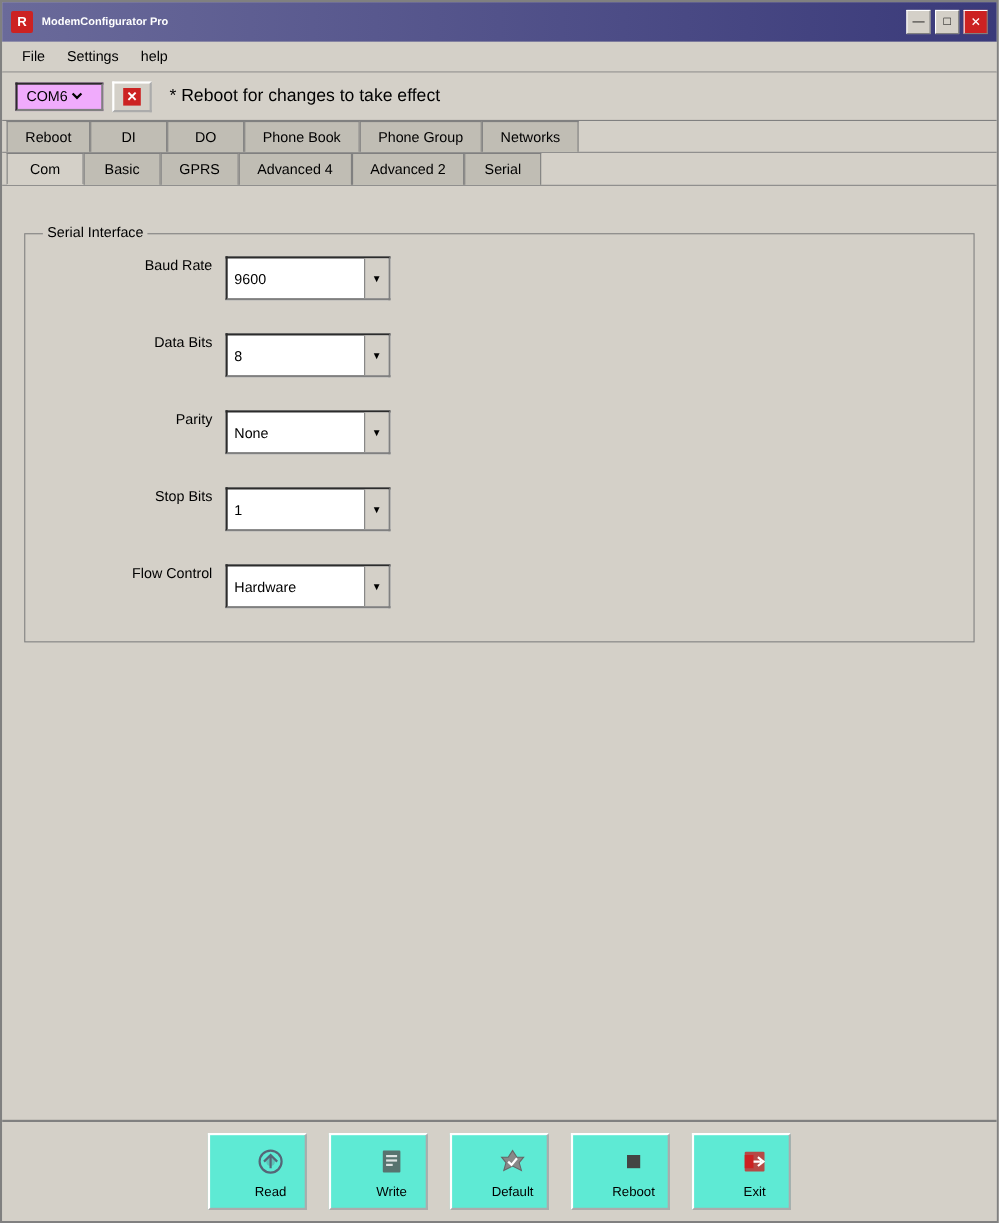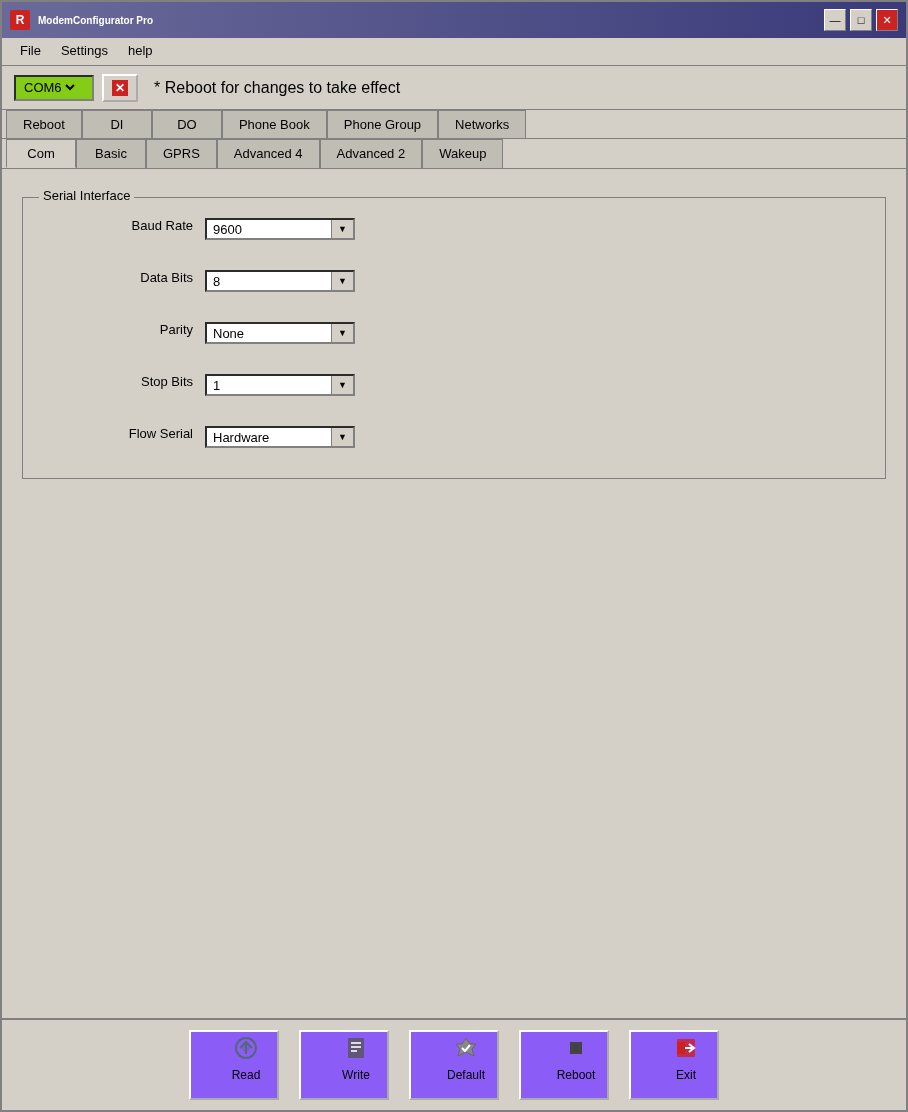--- a/index.html
+++ b/index.html
@@ -105,21 +105,21 @@
       padding: 6px 12px;
       gap: 8px;
       height: 44px;
       flex-shrink: 0;
       border-bottom: 1px solid #808080;
     }
 
     .com-select {
       display: flex;
       align-items: center;
-      background: #84cc16;
+      background: #f0abfc;
       border: 2px inset #808080;
       height: 26px;
       padding: 0 4px;
       min-width: 80px;
     }
 
     .com-select select {
       border: none;
       background: transparent;
       font-size: 13px;
@@ -199,21 +199,21 @@
       flex: 1;
       background: #d4d0c8;
       padding: 20px;
       overflow: auto;
     }
 
     .fieldset-group {
       border: 1px solid #808080;
       background: #d4d0c8;
       padding: 20px 30px 30px 30px;
-      margin-top: 8px;
+      margin-top: 23px;
       position: relative;
     }
 
     .fieldset-legend {
       position: absolute;
       top: -10px;
       left: 16px;
       background: #d4d0c8;
       padding: 0 4px;
       font-size: 13px;
@@ -234,21 +234,21 @@
       width: 140px;
       text-align: right;
       margin-right: 12px;
       font-size: 13px;
       color: #000;
     }
 
     .form-select {
       background: #ffffff;
       border: 2px inset #808080;
-      height: 22px;
+      height: 40px;
       min-width: 150px;
       display: flex;
       align-items: center;
       position: relative;
     }
 
     .form-select select {
       width: 100%;
       height: 100%;
       border: none;
@@ -288,23 +288,24 @@
       display: flex;
       justify-content: center;
       gap: 20px;
       flex-shrink: 0;
     }
 
     .action-btn {
       display: flex;
       flex-direction: column;
       align-items: center;
+      justify-content: center;
       width: 90px;
       height: 70px;
-      background: #8b5cf6;
+      background: #5eead4;
       border: 2px outset #ffffff;
       cursor: pointer;
       gap: 4px;
       font-size: 12px;
       padding-left: 24px;
     }
 
     .btn-icon {
       width: 32px;
       height: 32px;
@@ -396,21 +397,21 @@
     <div class="tab">Phone Group</div>
     <div class="tab">Networks</div>
   </div>
 
   <div class="tab-row tab-area-2">
     <div class="tab active">Com</div>
     <div class="tab">Basic</div>
     <div class="tab">GPRS</div>
     <div class="tab">Advanced 4</div>
     <div class="tab">Advanced 2</div>
-    <div class="tab">Wakeup</div>
+    <div class="tab">Serial</div>
   </div>
 
   <div class="content-area">
     <div class="fieldset-group">
       <span class="fieldset-legend">Serial Interface</span>
 
       <div class="form-row">
         <span class="form-label">Baud Rate</span>
         <div class="form-select">
           <select>
@@ -460,21 +461,21 @@
           <select>
             <option>1</option>
             <option>1.5</option>
             <option>2</option>
           </select>
           <div class="select-arrow"></div>
         </div>
       </div>
 
       <div class="form-row">
-        <span class="form-label">Flow Serial</span>
+        <span class="form-label">Flow Control</span>
         <div class="form-select">
           <select>
             <option>Hardware</option>
             <option>None</option>
             <option>Software</option>
             <option>XON/XOFF</option>
           </select>
           <div class="select-arrow"></div>
         </div>
       </div>

